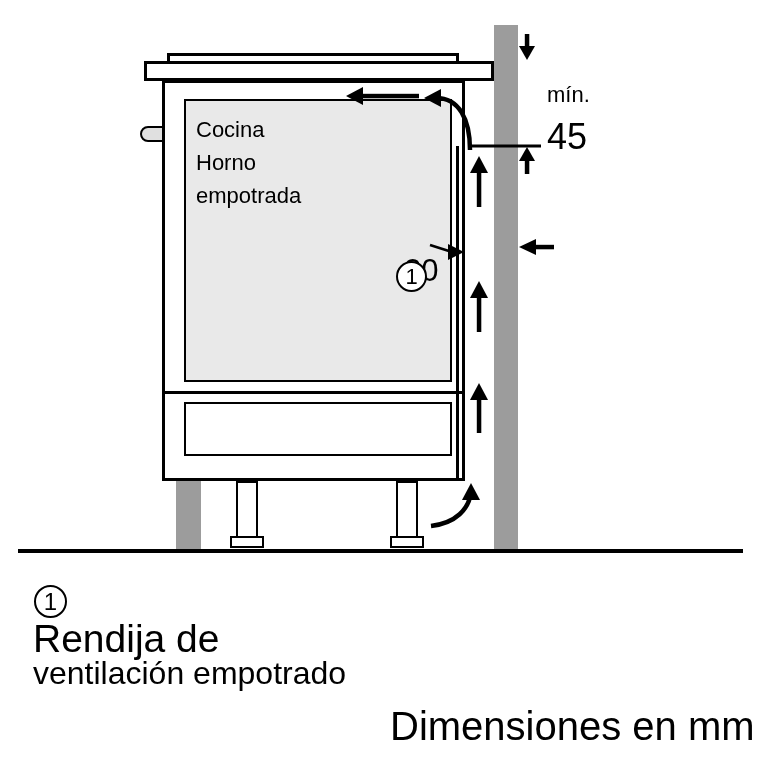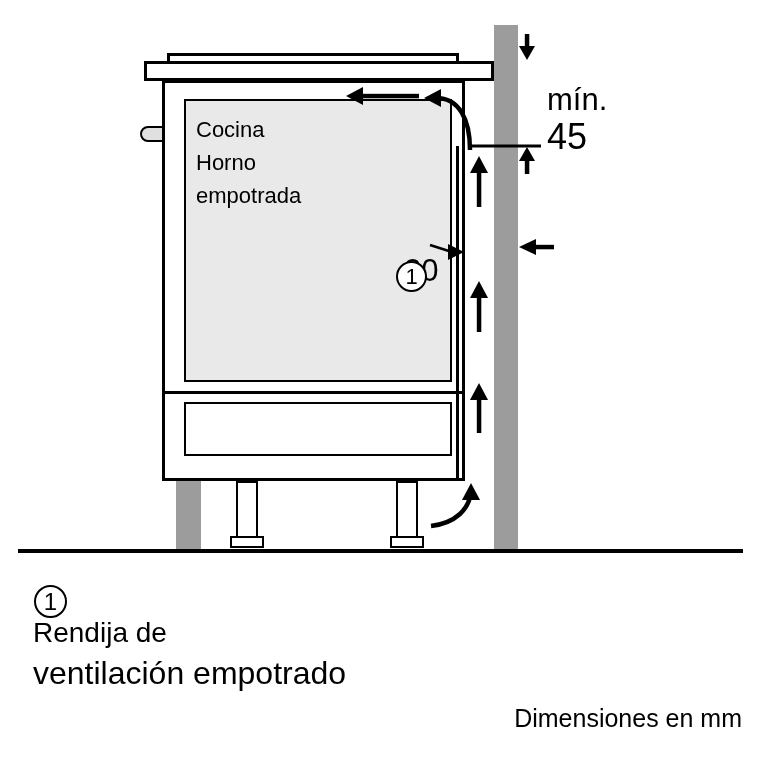--- a/index.html
+++ b/index.html
@@ -95,25 +95,25 @@
     </g>
 
     <g>
       <path d="M 430 245 L 452 252" stroke="#000" stroke-width="2.5" fill="none"></path>
       <polygon points="464,252 448,244 448,260" fill="#000"></polygon>
       <rect x="534" y="244.8" width="20" height="4.5" fill="#000"></rect>
       <polygon points="519,247 536,239 536,255" fill="#000"></polygon>
     </g>
   </svg>
 
-  <div class="txt" style="left:547px; top:82px; font-size:31px;">mín.</div>
+  <div class="txt" style="left:547px; top:82px; font-size:22px;">mín.</div>
   <div class="txt" style="left:547px; top:116px; font-size:36px;">45</div>
   <div class="txt" style="left:404px; top:213px; font-size:31px;margin-top:40px;">20</div>
 
   <div class="callout" style="left:396px; top:261px; width:31px; height:31px; font-size:22px;">1</div>
 
   <div class="callout" style="left:34px; top:585px; width:33px; height:33px; font-size:24px;">1</div>
-  <div class="txt" style="left:33px; top:617px; font-size:28px;">Rendija de</div>
+  <div class="txt" style="left:33px; top:617px; font-size:39px;">Rendija de</div>
   <div class="txt" style="left:33px; top:655px; font-size:32px;">ventilación empotrado</div>
 
-  <div class="txt" style="left:390px; top:704px; width:352px; text-align:right; font-size:25px;">Dimensiones en mm</div>
+  <div class="txt" style="left:390px; top:704px; width:352px; text-align:right; font-size:40px;">Dimensiones en mm</div>
 
 </div>
 
 </body></html>

